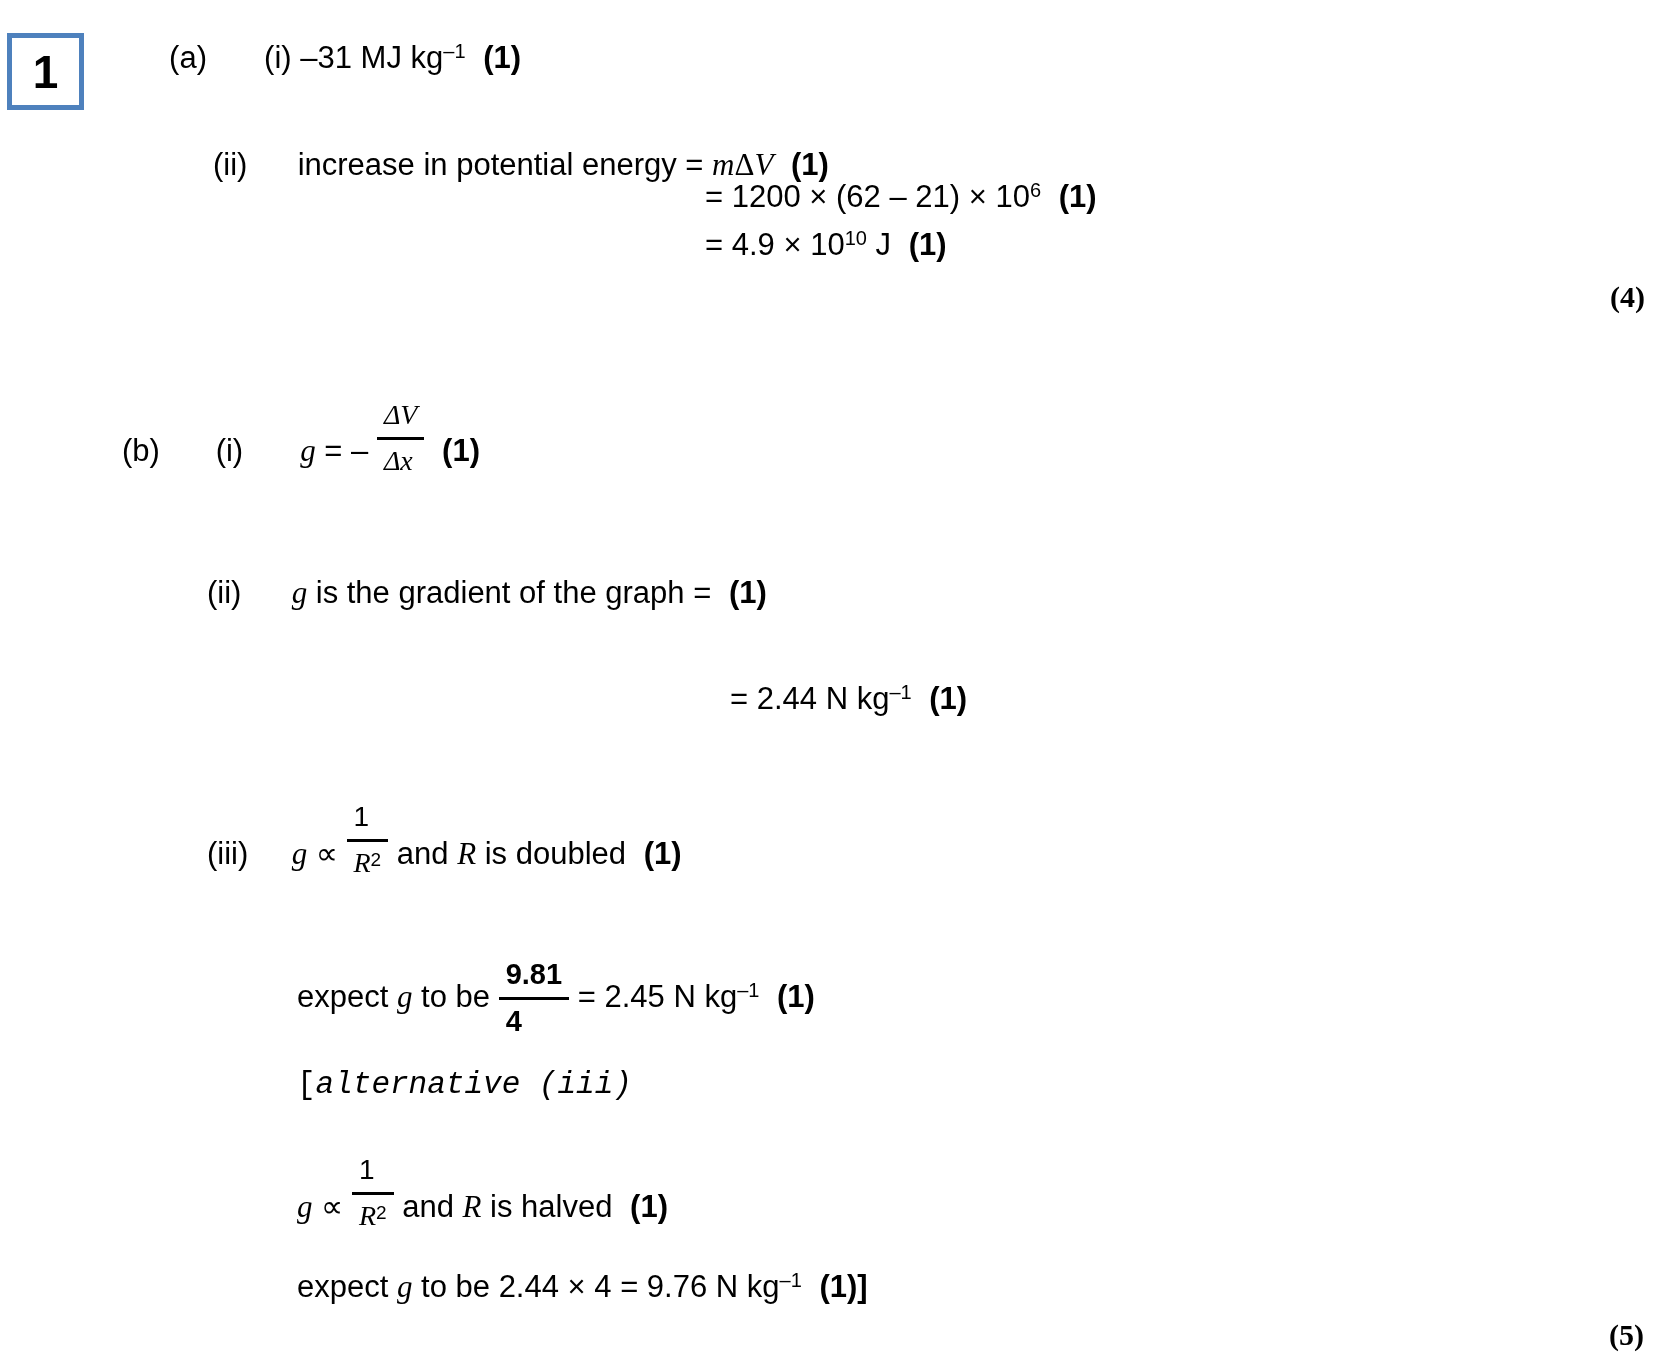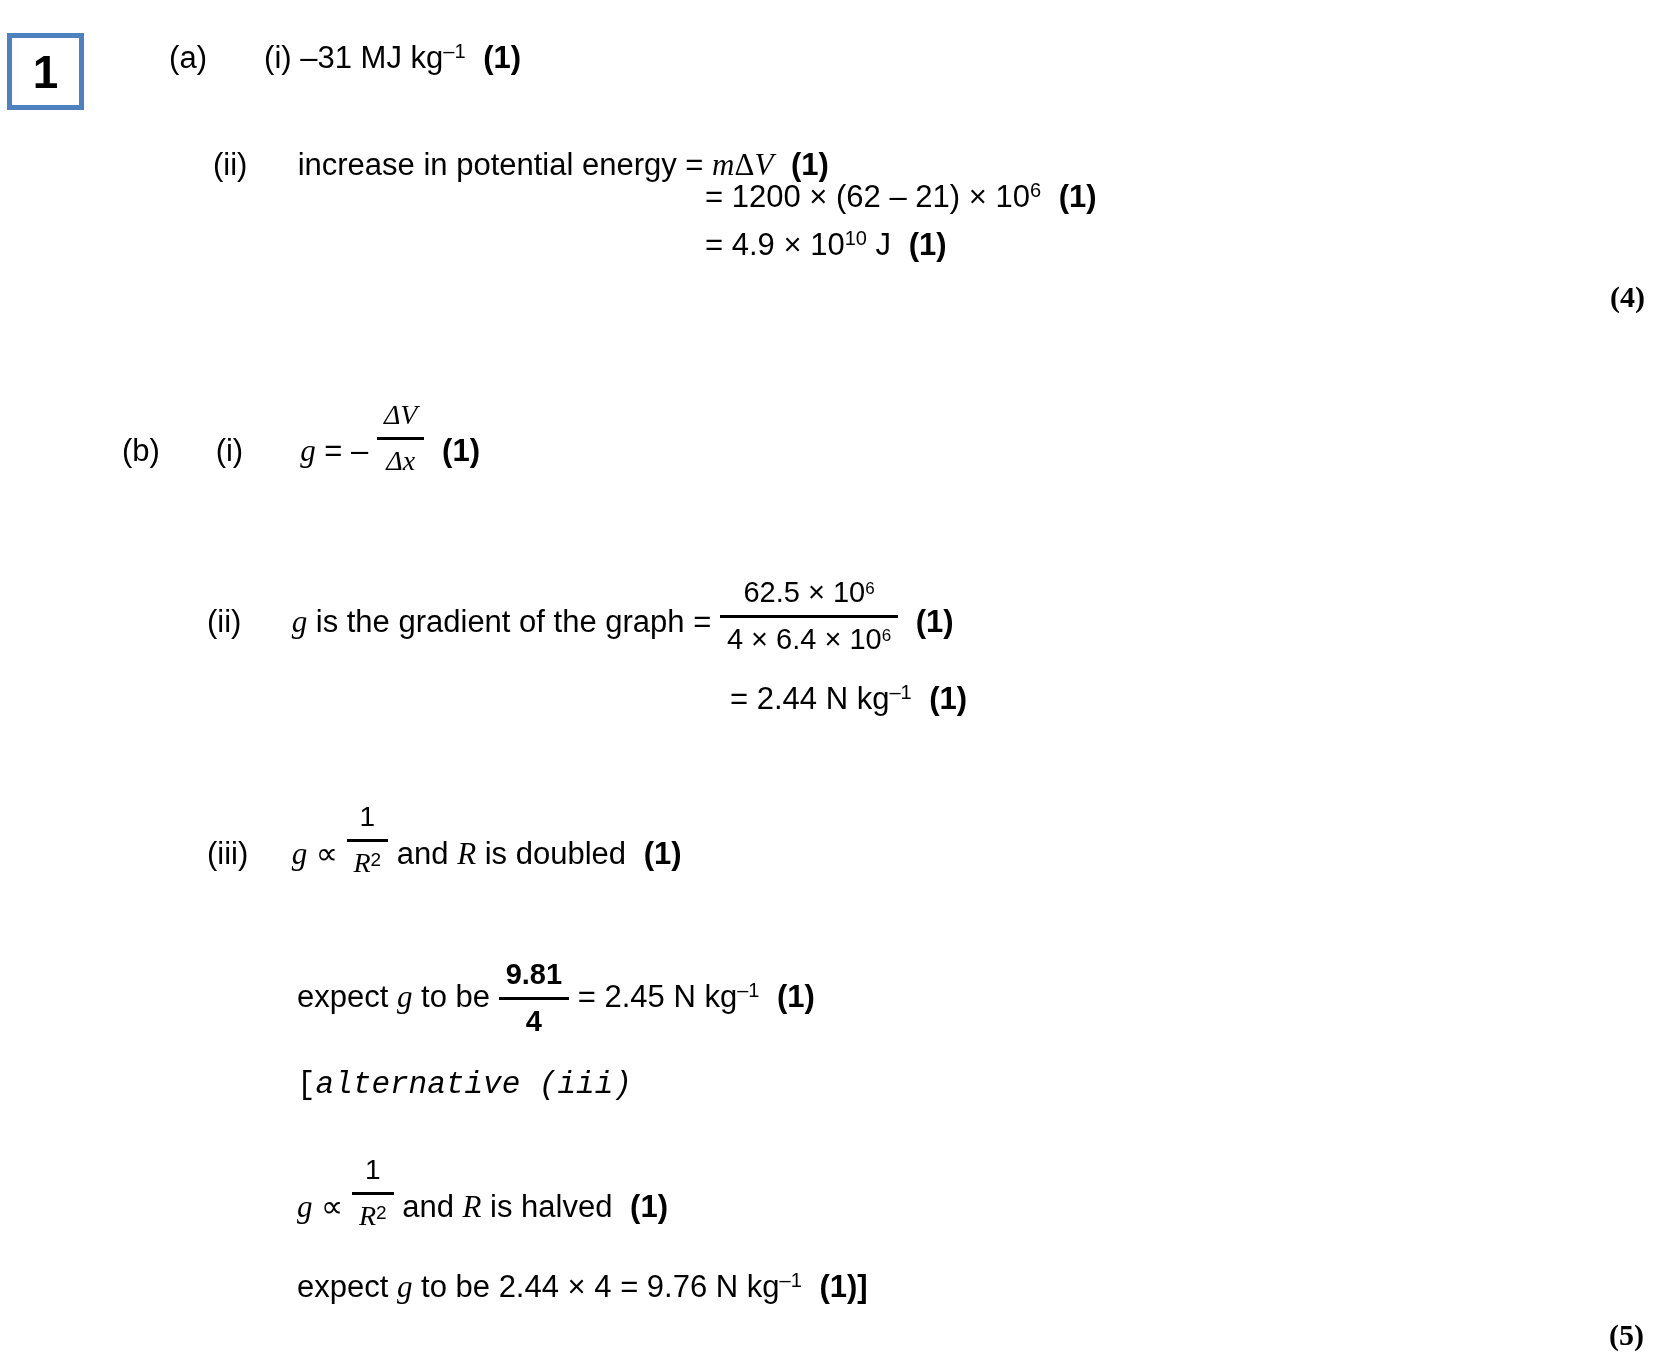--- a/index.html
+++ b/index.html
@@ -14,21 +14,21 @@
   .vup{font-family:"Liberation Serif", serif;font-style:normal;}
   .sans-it{font-style:italic;}
   .mark{font-weight:700;margin-left:9px;}
   .sup{font-size:20px;vertical-align:10px;}
   .total{font-family:"Liberation Serif", serif;font-weight:700;font-size:30px;}
   .qbox{
     position:absolute;left:7px;top:33px;width:77px;height:77px;box-sizing:border-box;
     border:5px solid #4e81bd;display:flex;align-items:center;justify-content:center;
     font-weight:700;font-size:46px;
   }
-  .frac{display:inline-block;text-align:center;line-height:1;font-size:28px;}
+  .frac{display:inline-block;text-align:left;line-height:1;font-size:28px;}
   .frac .num{display:block;border-bottom:3px solid #000;padding:0 7px 5px;line-height:1.2;}
   .frac .den{display:block;padding:4px 7px 0;line-height:1.2;}
   .fsup{font-size:17px;vertical-align:8px;}
   .frac-lg{font-size:29px;}
 </style>
 </head>
 <body>
 
 <div class="qbox">
   <span>1</span>
@@ -66,24 +66,20 @@
   <span class="frac" style="vertical-align:-9px;">
     <span class="num vit">ΔV</span>
     <span class="den vit">Δx</span>
   </span>
   <span class="mark">(1)</span>
 </div>
 
 <div class="row" style="left:207px;top:575px;">
   <span class="col-roman">(ii)</span>
   <span class="vit">g</span><span> is the gradient of the graph = </span>
-  <span class="frac frac-lg" style="vertical-align:-17px;">
-    <span class="num"><span>62.5 × 10</span><span class="fsup">6</span></span>
-    <span class="den"><span>4 × 6.4 × 10</span><span class="fsup">6</span></span>
-  </span>
   <span class="mark">(1)</span>
 </div>
 
 <div class="row" style="left:730px;top:681px;">
   <span>= 2.44 N kg</span><span class="sup">–1</span>
   <span class="mark">(1)</span>
 </div>
 
 <div class="row" style="left:207px;top:800px;">
   <span class="col-roman">(iii)</span>

